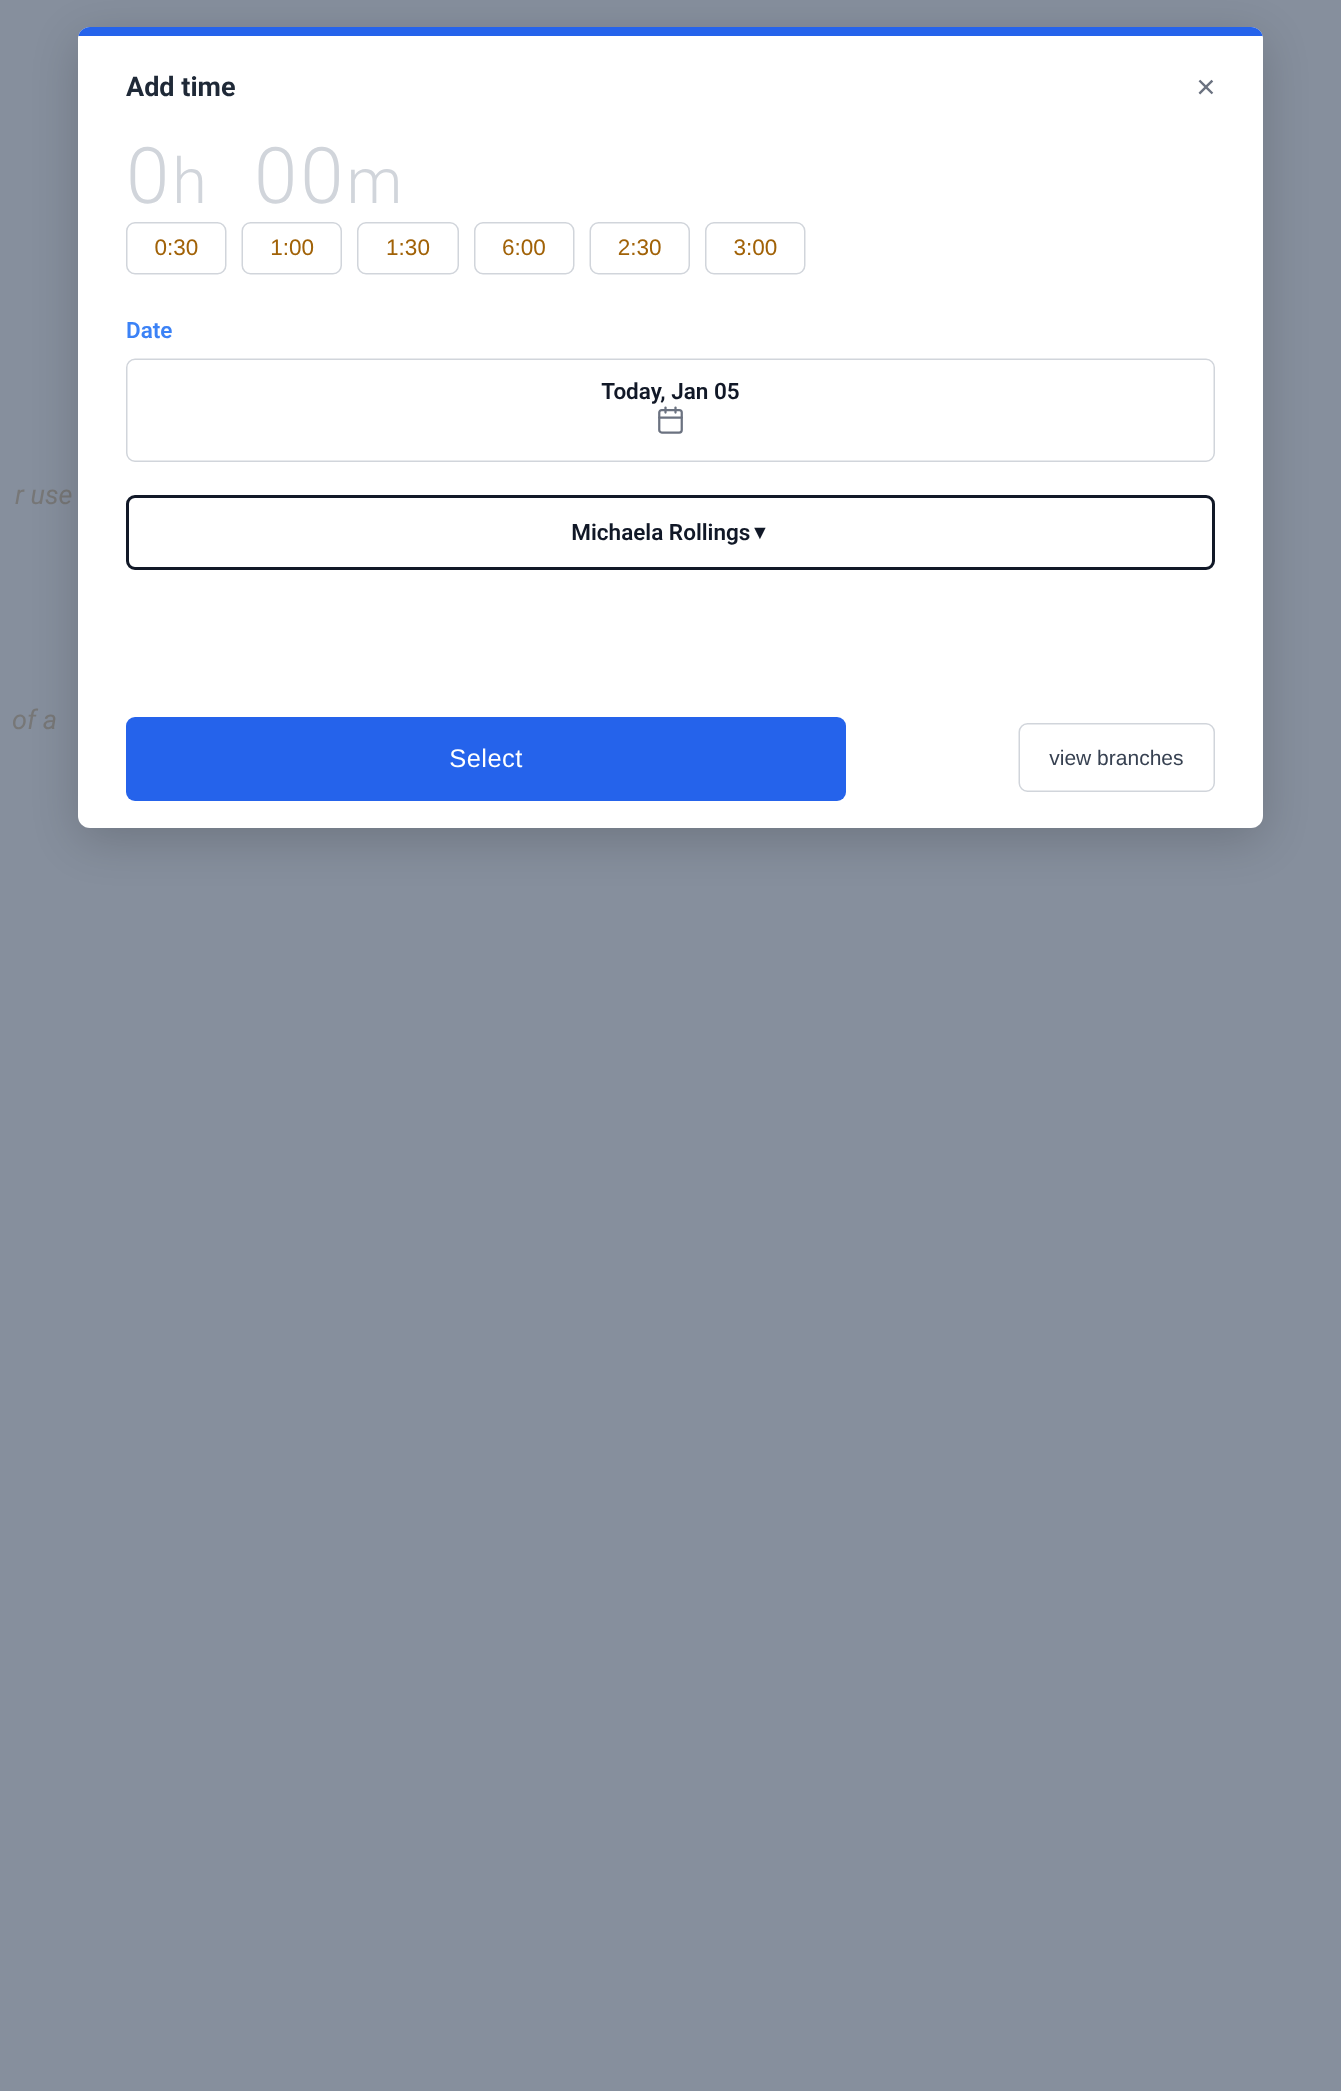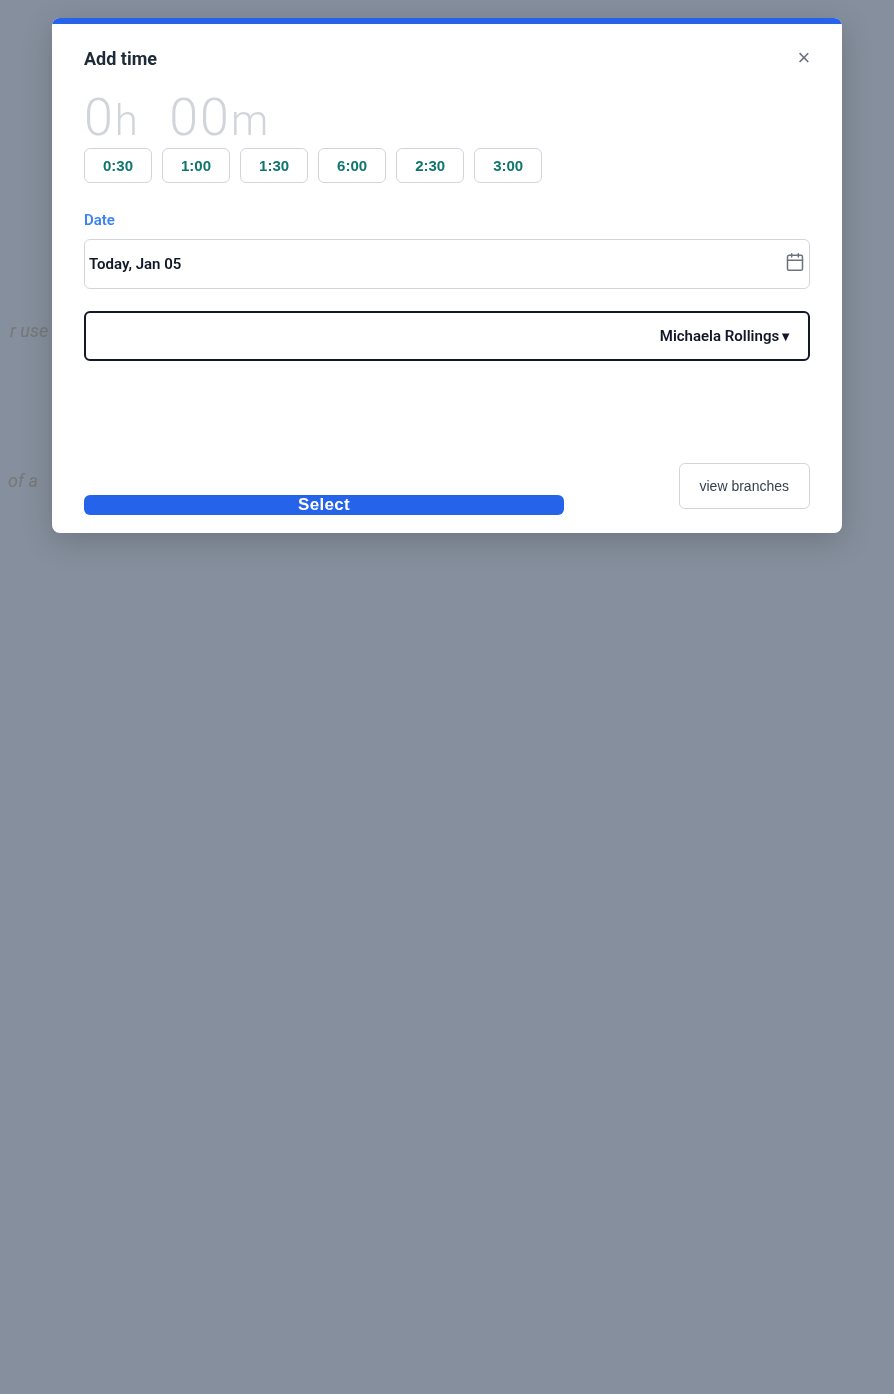--- a/index.html
+++ b/index.html
@@ -89,41 +89,42 @@
       gap: 10px;
       margin-bottom: 28px;
       flex-wrap: wrap;
     }
     .preset-btn {
       border: 1.5px solid #d1d5db;
       background: #fff;
       border-radius: 6px;
       padding: 8px 18px;
       font-size: 15px;
-      color: #0f766e;
-      cursor: pointer;
-      font-weight: 700;
+      color: #a16207;
+      cursor: pointer;
+      font-weight: 400;
     }
 
     .section-label {
       font-size: 15px;
       font-weight: 600;
       color: #3b82f6;
       margin-bottom: 10px;
     }
 
     .date-field {
       border: 1.5px solid #d1d5db;
       border-radius: 6px;
       padding: 12px 4px;
       display: flex;
       align-items: center;
       justify-content: space-between;
       margin-bottom: 22px;
       cursor: pointer;
+      flex-direction: column;
     }
     .date-field-text {
       font-size: 15px;
       font-weight: 600;
       color: #111827;
     }
     .calendar-icon {
       color: #6b7280;
       font-size: 18px;
     }
@@ -134,21 +135,21 @@
       color: #1f2937;
       margin-bottom: 10px;
     }
 
     .user-dropdown {
       border: 2px solid #111827;
       border-radius: 6px;
       padding: 14px 16px;
       display: flex;
       align-items: center;
-      justify-content: flex-end;
+      justify-content: center;
       cursor: pointer;
       margin-bottom: 0;
       position: relative;
       z-index: 10;
     }
     .user-dropdown-text {
       font-size: 15px;
       font-weight: 600;
       color: #111827;
     }
@@ -163,22 +164,23 @@
       bottom: 18px;
       left: 32px;
       width: 480px;
     }
     .select-btn {
       width: 100%;
       background: #2563eb;
       color: #fff;
       border: none;
       border-radius: 6px;
+      padding: 18px;
       font-size: 17px;
-      font-weight: 700;
+      font-weight: 400;
       cursor: pointer;
       letter-spacing: 0.3px;
       margin-top: 36px;
     }
 
     
     .view-branches-btn {
       position: absolute;
       bottom: 24px;
       right: 32px;

